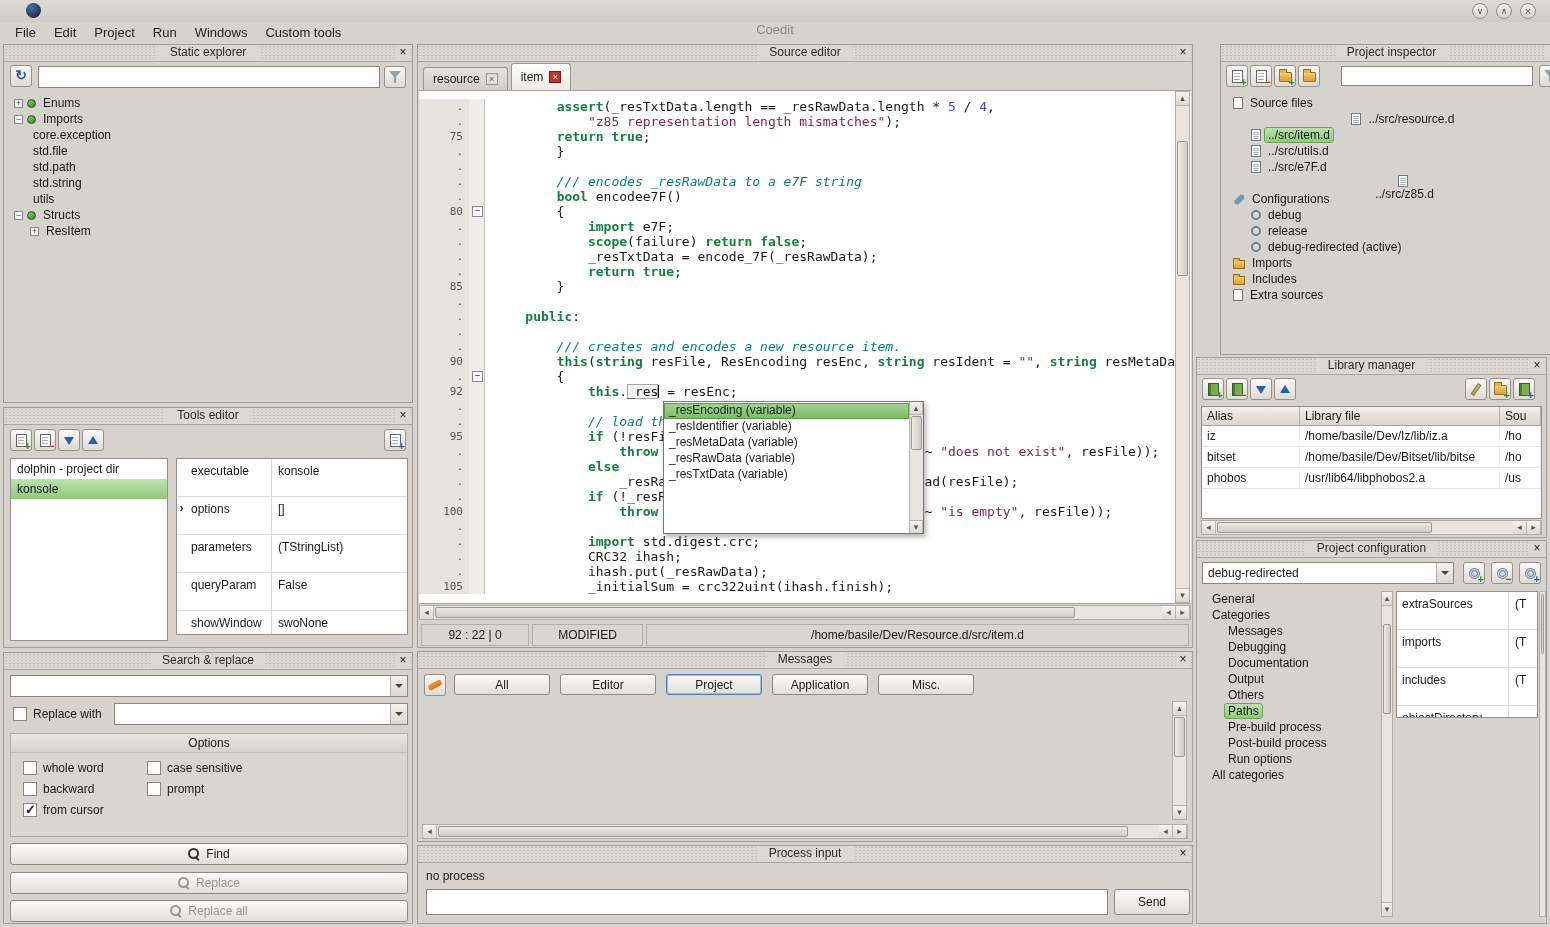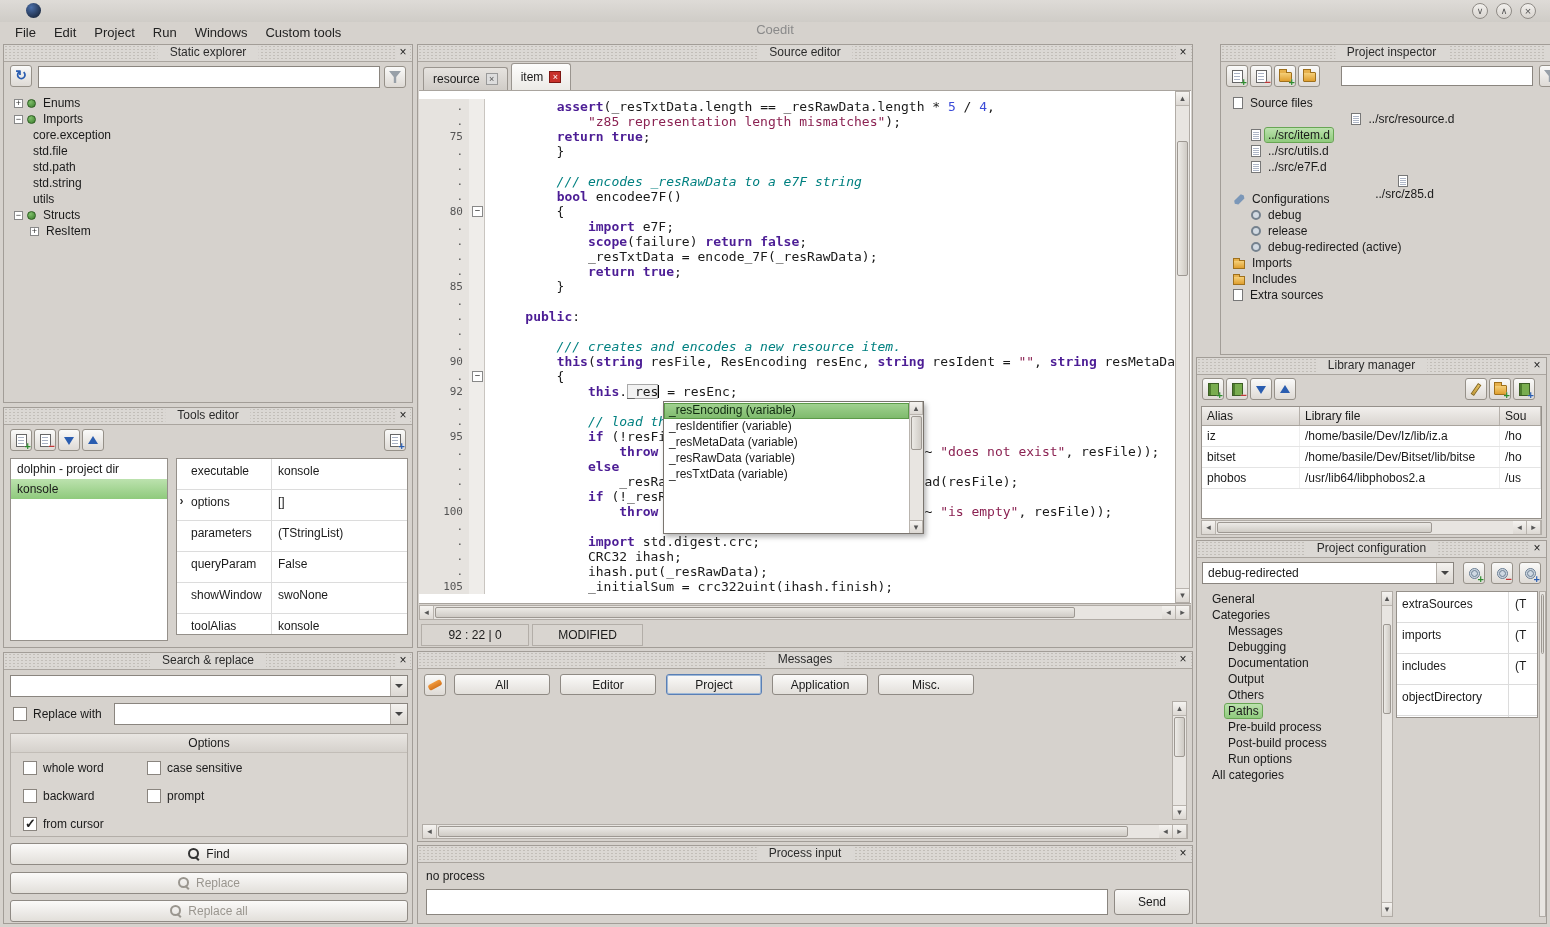--- a/index.html
+++ b/index.html
@@ -69,32 +69,32 @@
 .sa{flex:none;width:14px;height:100%;background:linear-gradient(#f5f3f0,#dcd8d3);border-right:1px solid #b9b4ae;text-align:center;font-size:9px;line-height:13px;color:#555;}
 .vscroll .sa{width:100%;height:14px;border-right:none;border-bottom:1px solid #b9b4ae;}
 .sa-l::after{content:"◂";} .sa-r::after{content:"▸";} .sa-u::after{content:"▴";} .sa-d::after{content:"▾";}
 .vscroll .sa-d{border-bottom:none;border-top:1px solid #b9b4ae;}
 .sthumb{flex:none;margin:1px;background:linear-gradient(#eceae6,#cfcbc5);border:1px solid #9d9892;border-radius:2px;}
 .vthumb{flex:none;margin:1px;background:linear-gradient(90deg,#eceae6,#cfcbc5);border:1px solid #9d9892;border-radius:2px;}
 .sfill{flex:1;}
 
 
 .pgrid{position:absolute;background:#fff;border:1px solid #95908a;overflow:hidden;}
-.prow{display:flex;height:31px;border-bottom:1px solid #dcdcdc;}
+.prow{display:flex;height:38px;border-bottom:1px solid #dcdcdc;}
 .pmark{flex:none;width:9px;padding-top:4px;text-align:center;color:#333;font-weight:bold;}
 .pname{flex:none;border-right:1px solid #dcdcdc;padding:5px 4px 0 5px;overflow:hidden;white-space:nowrap;}
 .pval{flex:1;padding:5px 4px 0 6px;overflow:hidden;white-space:nowrap;}
 
 
 #se-tree{position:absolute;left:4px;top:50px;right:4px;bottom:4px;overflow:hidden;}
 #te-list{position:absolute;left:6px;top:50px;width:158px;height:183px;background:#fff;border:1px solid #95908a;}
 .titem{height:20px;line-height:20px;padding-left:6px;white-space:nowrap;overflow:hidden;}
 .titem.sel{background:linear-gradient(#bce2ae,#8fca7c);}
 #te-grid{left:172px;top:50px;width:232px;height:177px;}
-#sr-checks{display:grid;grid-template-columns:118px 1fr;gap:14px 6px;padding:8px 12px;}
+#sr-checks{display:grid;grid-template-columns:118px 1fr;gap:7px 6px;padding:8px 12px;}
 .cb{display:flex;align-items:center;gap:6px;font-size:12px;white-space:nowrap;}
 .cb .box{flex:none;width:14px;height:14px;background:#fff;border:1px solid #8a857f;position:relative;}
 .cb.checked .box::after{content:"✓";position:absolute;left:1px;top:-2px;font-size:13px;font-weight:bold;color:#222;}
 .groupbox{position:absolute;border:1px solid #b3aea8;background:#d9d5d0;}
 .gtitle{height:19px;line-height:18px;text-align:center;background:linear-gradient(#e9e6e2,#d5d1cc);border-bottom:1px solid #c2bdb7;}
 .mag{position:relative;width:12px;height:12px;}
 .mag::before{content:"";position:absolute;left:0;top:0;width:7px;height:7px;border:2px solid #333;border-radius:50%;}
 .mag::after{content:"";position:absolute;left:8px;top:8px;width:5px;height:2px;background:#333;transform:rotate(45deg);transform-origin:0 0;}
 .btn.disabled .mag::before{border-color:#9a968f;} .btn.disabled .mag::after{background:#9a968f;}
 
@@ -105,21 +105,21 @@
 .tx{width:12px;height:12px;border:1px solid #999;background:#ddd;font-size:9px;line-height:10px;text-align:center;color:#555;}
 .tx::after{content:"×";}
 .tab.active .tx{background:#c8312b;border-color:#7d1713;color:#fff;}
 #editor{position:absolute;left:1px;right:1px;top:45px;height:514px;background:#fff;overflow:hidden;border-top:1px solid #a9a49e;border-bottom:1px solid #a9a49e;}
 #code-lines{padding-top:8px;margin-right:15px;overflow:hidden;}
 .cl{display:flex;height:15px;font:13px "DejaVu Sans Mono",monospace;}
 .gut{flex:none;width:50px;background:#e6e3df;color:#555;text-align:right;padding-right:6px;font-size:11px;line-height:15px;font-family:"DejaVu Sans Mono",monospace;}
 .fold{flex:none;width:16px;background:#efedea;border-right:1px solid #c9c5c0;position:relative;}
 .fold.has::before{content:"−";position:absolute;left:3px;top:2px;width:9px;height:9px;line-height:7px;border:1px solid #888;background:#fff;font-size:9px;text-align:center;color:#333;}
 .code{white-space:pre;line-height:15px;padding-left:9px;flex:none;}
-.tk-k{color:#4c1d95;font-weight:bold;}
+.tk-k{color:#15803d;font-weight:bold;}
 .tk-c{color:#008080;font-style:italic;}
 .tk-s{color:#8b2252;}
 .tk-n{color:#3b4bd8;}
 .tk-b{box-shadow:inset 0 0 0 1px #a9a9a9;background:#f2f2f2;}
 .tk-caret{display:inline-block;width:0;border-left:1px solid #000;height:13px;vertical-align:-2px;}
 #completion{position:absolute;left:245px;top:356px;width:261px;height:133px;background:#fff;border:1px solid #7a756f;box-shadow:2px 3px 5px rgba(0,0,0,.3);display:flex;}
 #comp-list{flex:1;overflow:hidden;padding-top:1px;}
 .comp-item{height:16px;line-height:15px;padding:0 5px;font-size:12px;white-space:nowrap;}
 .comp-item.sel{background:linear-gradient(#a3d392,#7cb96a);box-shadow:inset 0 0 0 1px #5c9a49;color:#102a10;}
 #comp-scroll{flex:none;width:14px;border-left:1px solid #b9b4ae;background:#e8e5e1;display:flex;flex-direction:column;}
@@ -548,20 +548,21 @@
   <div class="hscroll" style="left:1px;right:1px;top:560px">
     <span class="sa sa-l"></span>
     <span class="sthumb" style="width:640px"></span>
     <span class="sfill"></span>
     <span class="sa sa-l"></span>
     <span class="sa sa-r"></span>
   </div>
   <div id="ed-status">
     <span class="sb-cell" style="width:108px">92 : 22 | 0</span>
     <span class="sb-cell" style="width:111px">MODIFIED</span>
+    <span class="sb-cell" style="flex:1">/home/basile/Dev/Resource.d/src/item.d</span>
   </div>
 </div>
 
 <div class="panel" style="left:417px;top:651px;width:776px;height:191px">
   <div class="phead">
     <span class="ptitle">Messages</span>
     <span class="pclose"></span>
   </div>
   <span class="ibtn" style="position:absolute;left:6px;top:22px">
       <span class="mini brush"></span>

